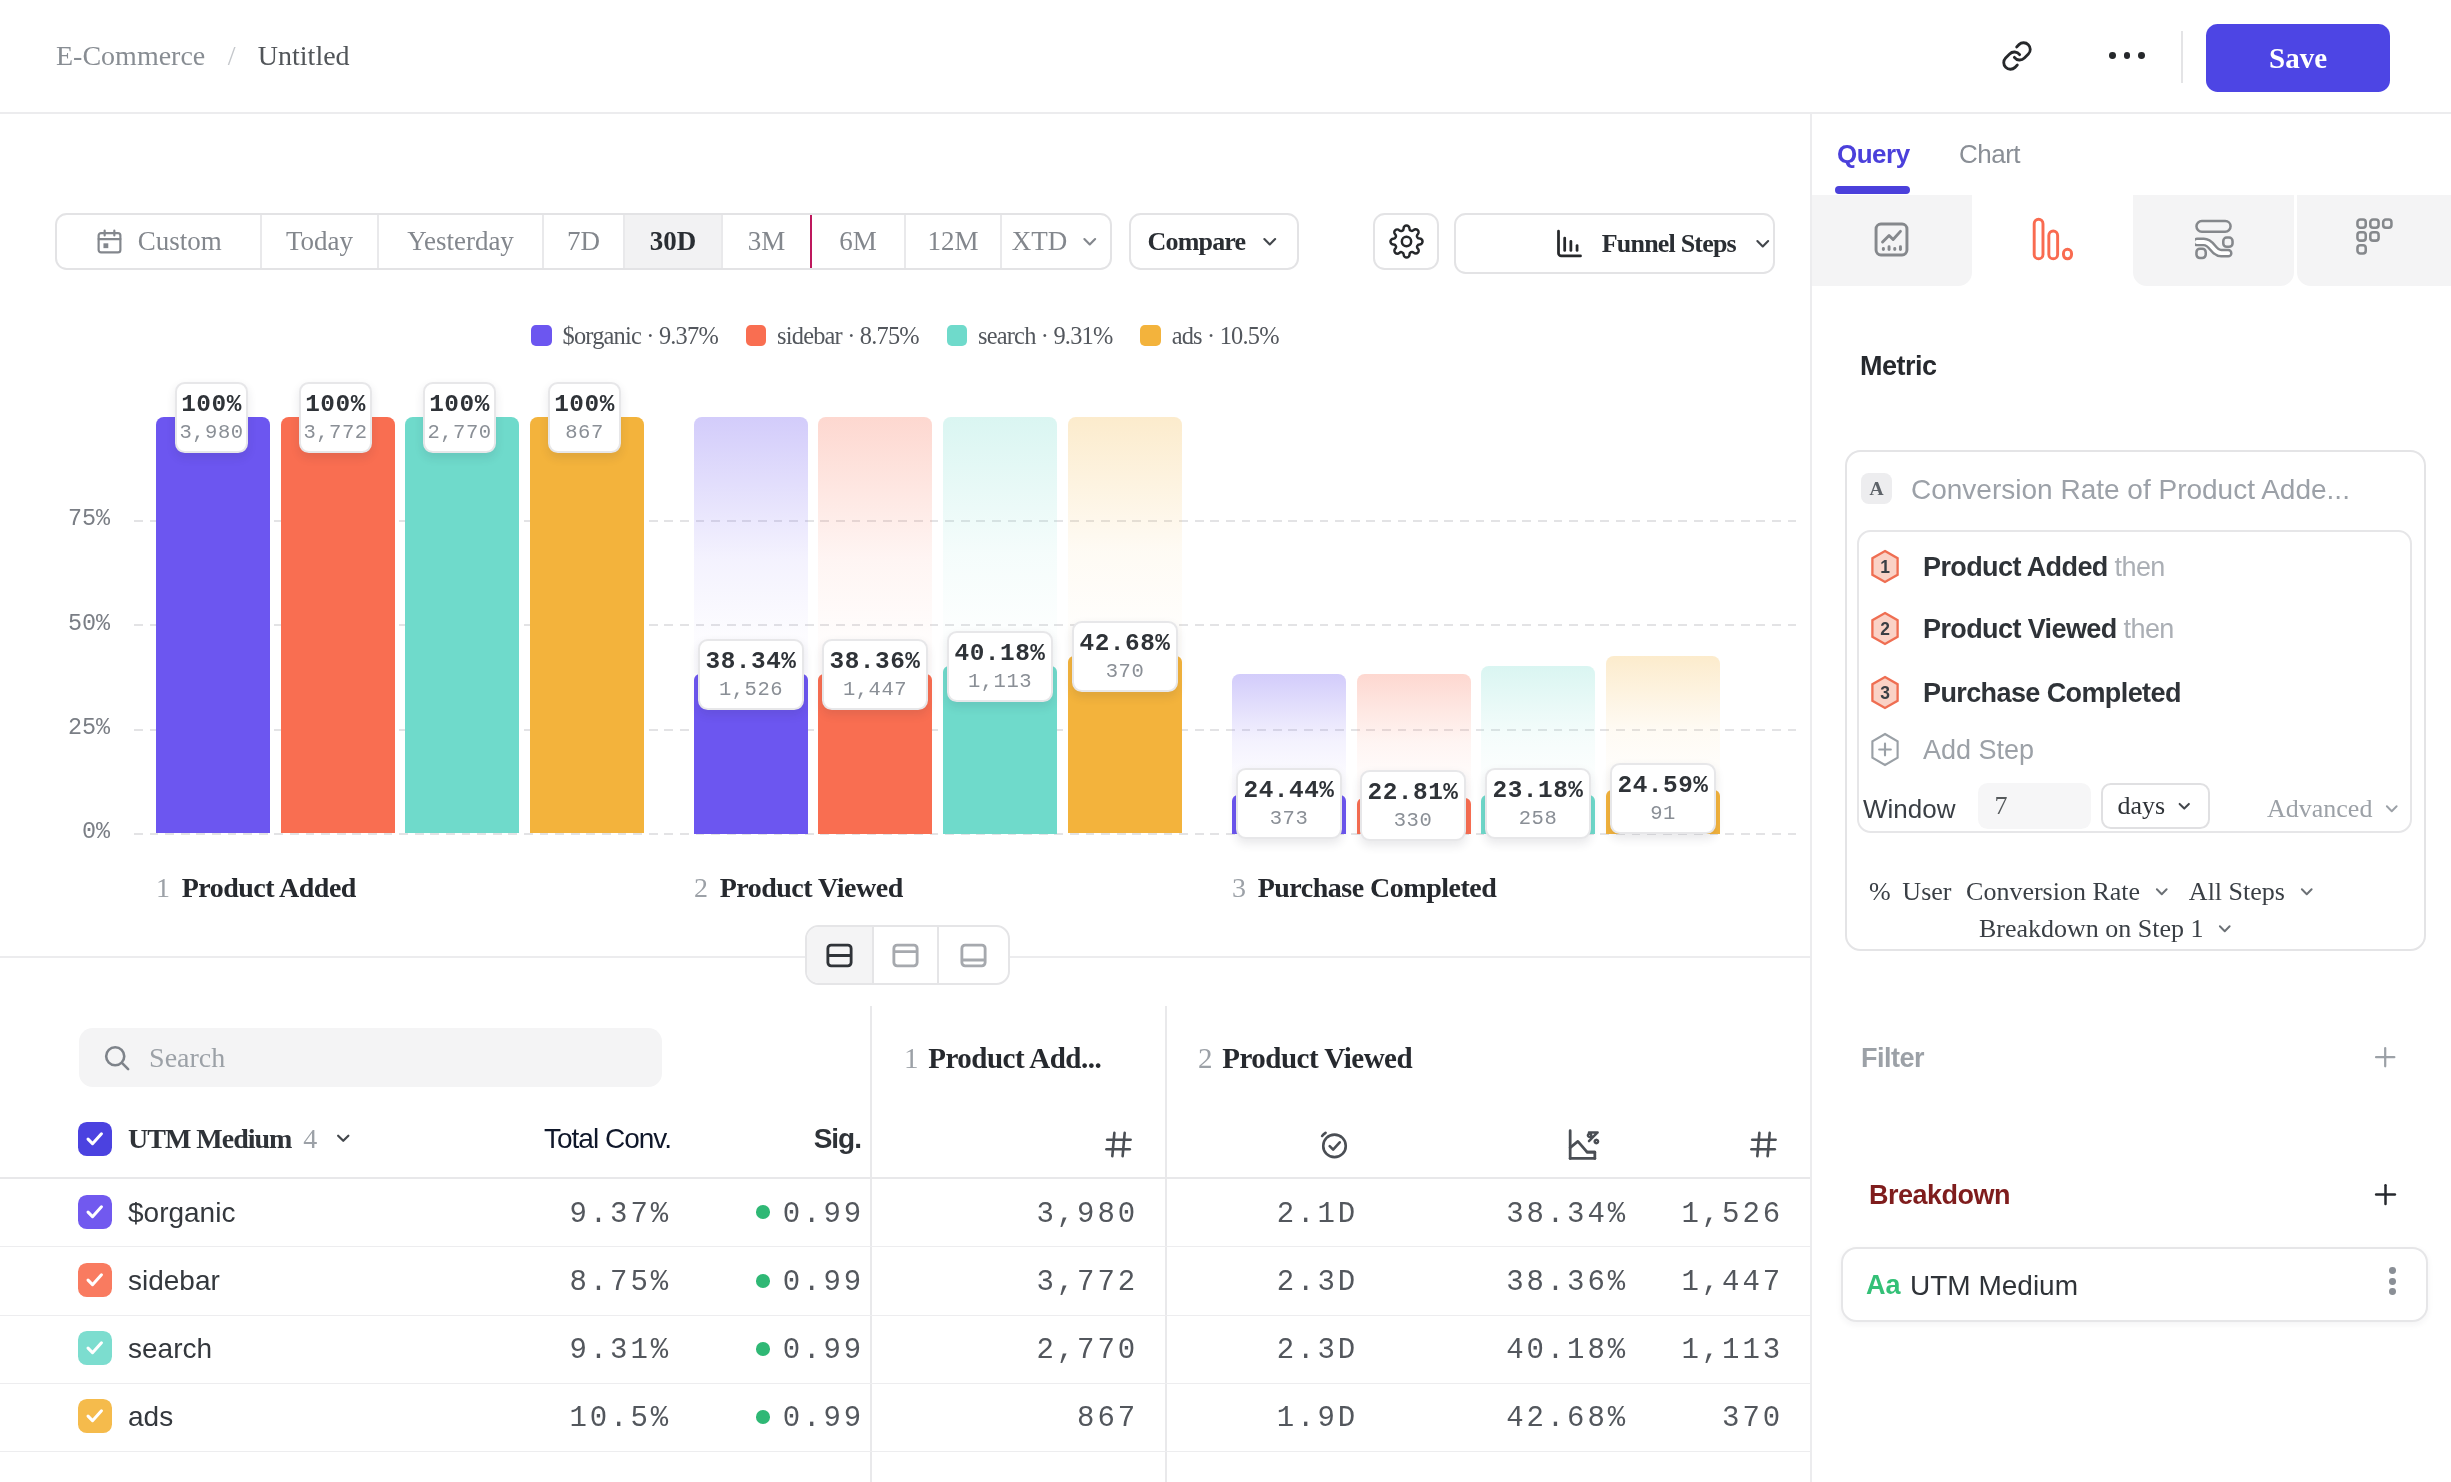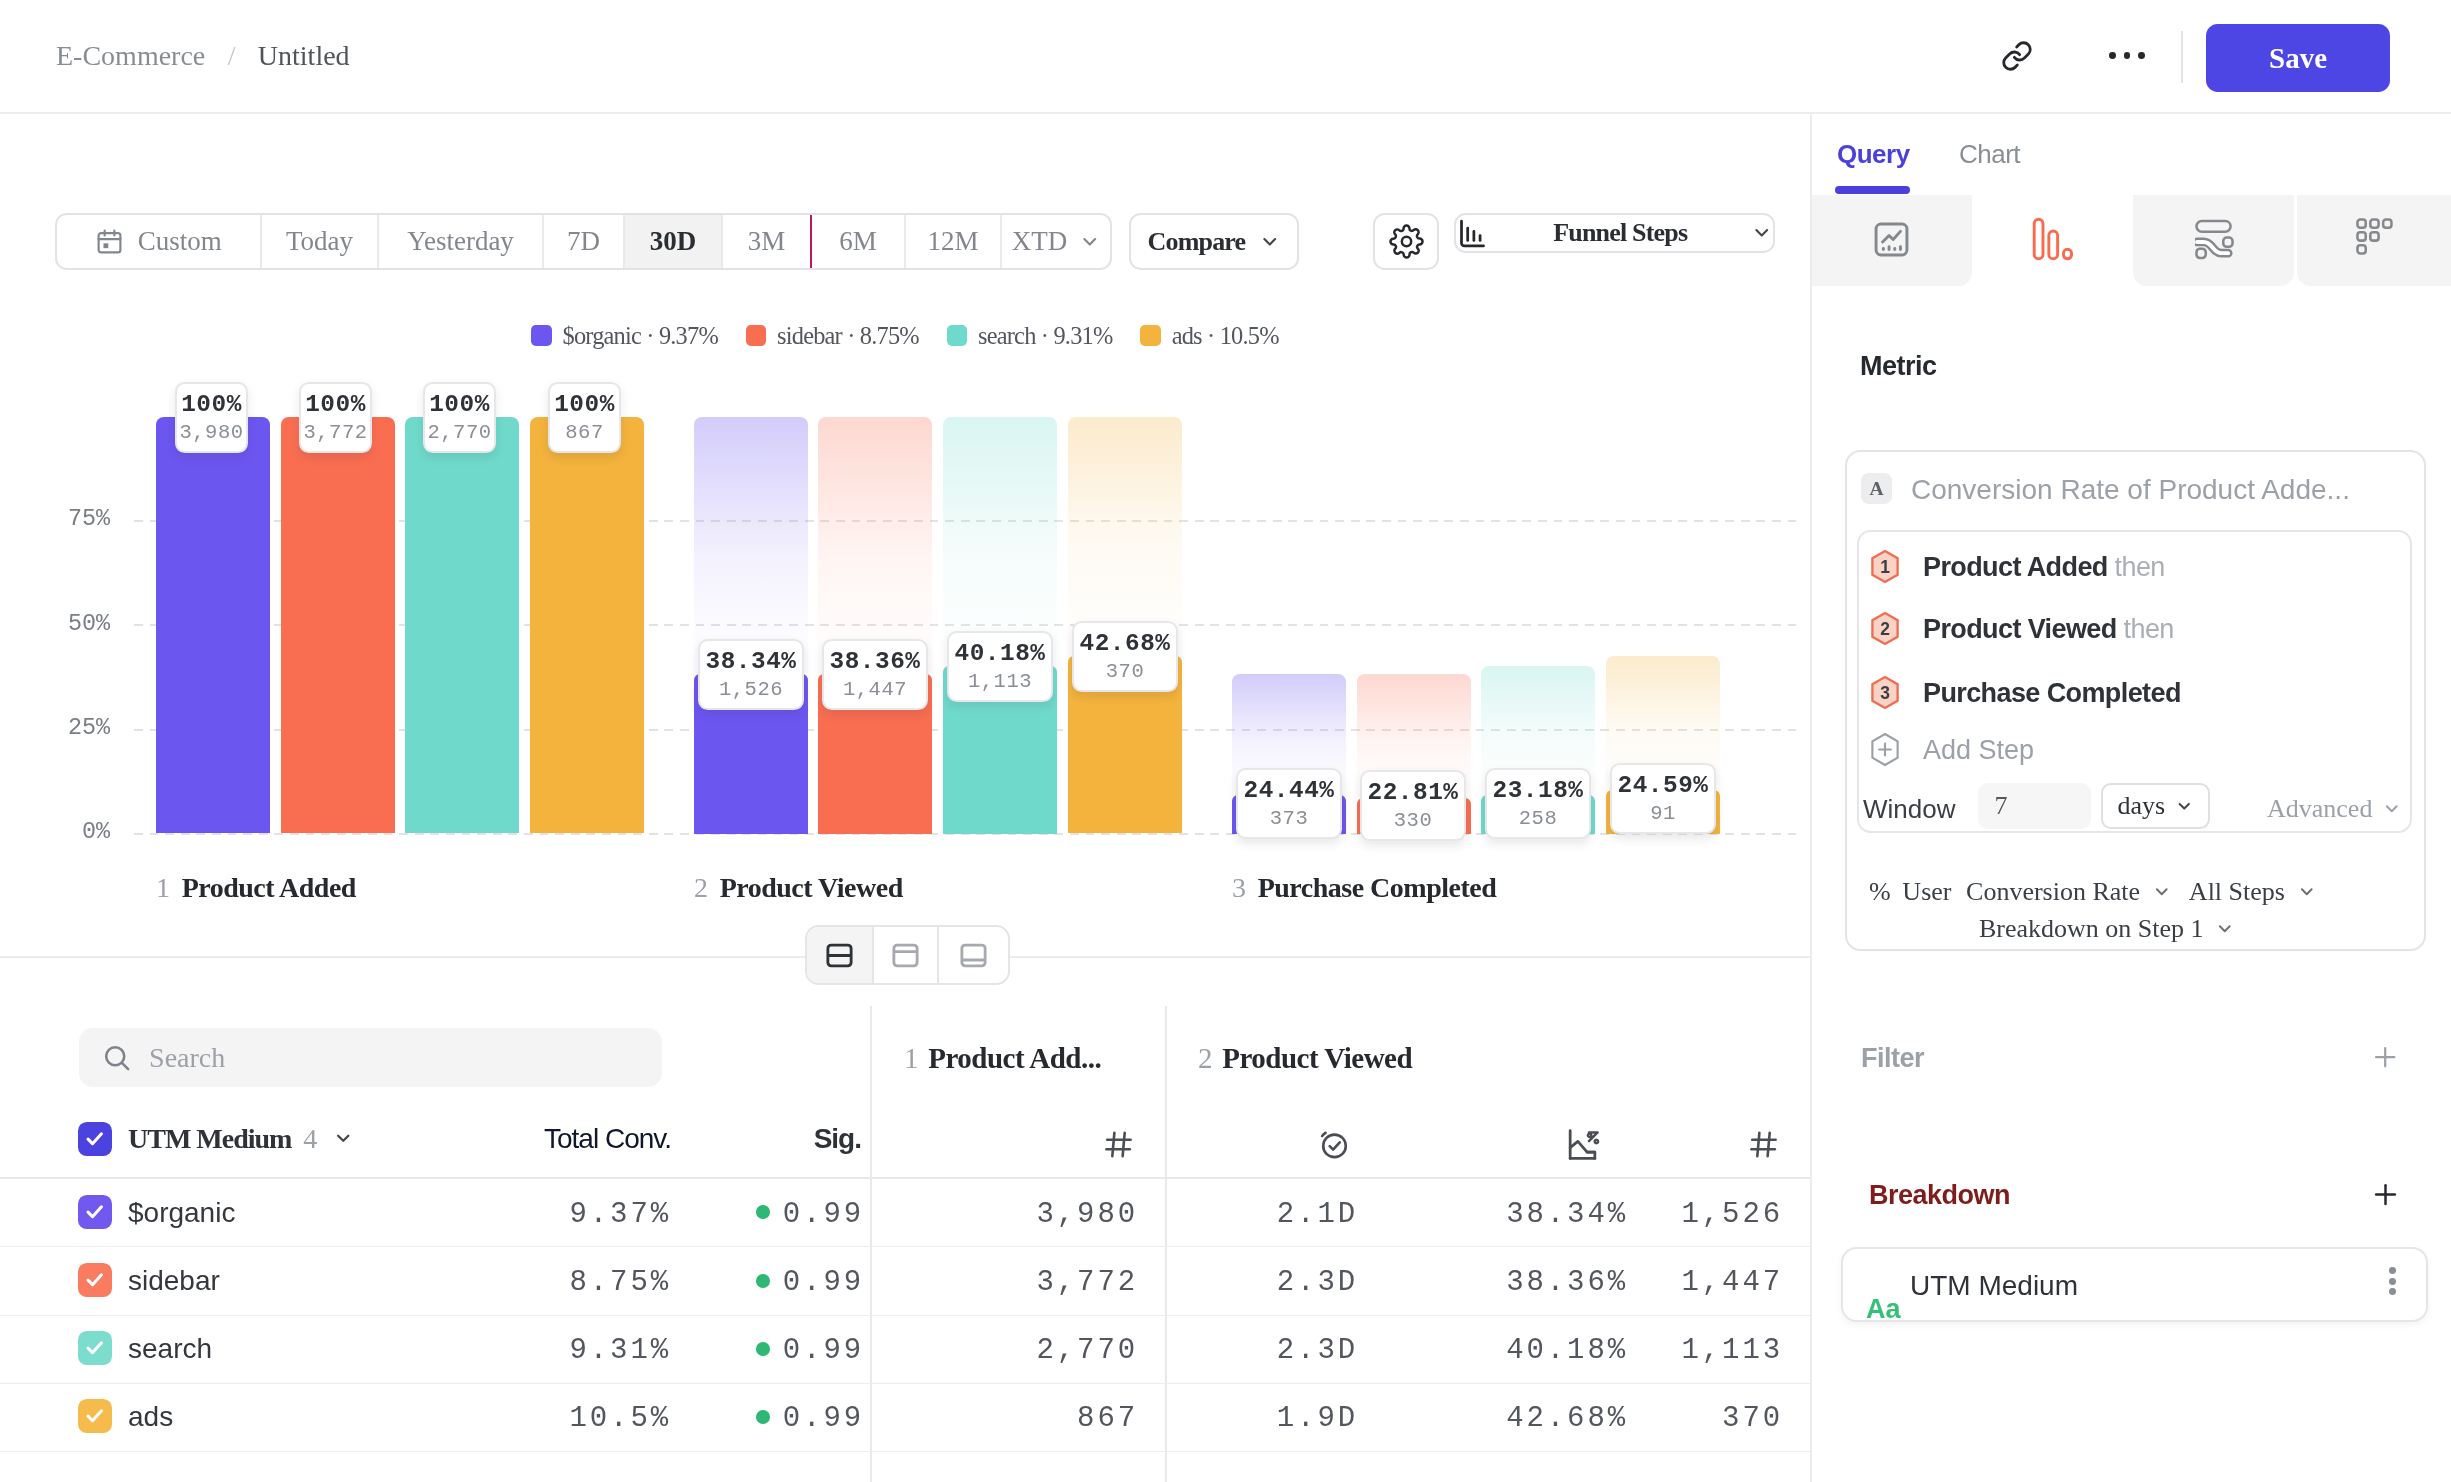--- a/index.html
+++ b/index.html
@@ -62,21 +62,21 @@
     <svg width="21.5" height="21.5" viewBox="0 0 24 24" fill="none" stroke="#43474C" stroke-width="2.4" stroke-linecap="round" stroke-linejoin="round">
         <polyline points="6,9 12,15 18,9"></polyline>
       </svg>
   </div>
   <div class="abs row" style="left:1373px;top:213px;width:66px;height:57px;border:2px solid #E3E3E5;border-radius:11.7px;justify-content:center;">
     <svg width="35" height="35" viewBox="0 0 24 24" fill="none" stroke="#26282B" stroke-width="1.7" stroke-linecap="round" stroke-linejoin="round">
       <circle cx="12" cy="12" r="3.2"></circle>
       <path d="M19.4 15a1.65 1.65 0 0 0 .33 1.82l.06.06a2 2 0 1 1-2.83 2.83l-.06-.06a1.65 1.65 0 0 0-1.82-.33 1.65 1.65 0 0 0-1 1.51V21a2 2 0 1 1-4 0v-.09A1.65 1.65 0 0 0 9 19.4a1.65 1.65 0 0 0-1.82.33l-.06.06a2 2 0 1 1-2.83-2.83l.06-.06a1.65 1.65 0 0 0 .33-1.82 1.65 1.65 0 0 0-1.51-1H3a2 2 0 1 1 0-4h.09A1.65 1.65 0 0 0 4.6 9a1.65 1.65 0 0 0-.33-1.82l-.06-.06a2 2 0 1 1 2.83-2.83l.06.06a1.65 1.65 0 0 0 1.82.33H9a1.65 1.65 0 0 0 1-1.51V3a2 2 0 1 1 4 0v.09a1.65 1.65 0 0 0 1 1.51 1.65 1.65 0 0 0 1.82-.33l.06-.06a2 2 0 1 1 2.83 2.83l-.06.06a1.65 1.65 0 0 0-.33 1.82V9a1.65 1.65 0 0 0 1.51 1H21a2 2 0 1 1 0 4h-.09a1.65 1.65 0 0 0-1.51 1z"></path>
     </svg>
   </div>
-  <div class="abs row" style="left:1454px;top:213px;width:321px;height:40px;border:2px solid #E3E3E5;border-radius:11.7px;justify-content:space-between;gap:15.6px;font-size:26px;color:#2A2E33;font-weight:bold;letter-spacing:-0.8px;">
+  <div class="abs row" style="left:1454px;top:213px;width:321px;height:61px;border:2px solid #E3E3E5;border-radius:11.7px;justify-content:flex-end;gap:15.6px;font-size:26px;color:#2A2E33;font-weight:bold;letter-spacing:-0.8px;">
     <svg width="33" height="33" viewBox="0 0 24 24" fill="none" stroke="#26282B" stroke-width="2" stroke-linecap="round">
       <path d="M4 3v16a2 2 0 0 0 2 2h14"></path>
       <line x1="8.5" y1="8" x2="8.5" y2="17"></line>
       <line x1="13" y1="10.5" x2="13" y2="17"></line>
       <line x1="17.5" y1="13.5" x2="17.5" y2="17"></line>
     </svg>
     Funnel Steps
     <svg width="21.5" height="21.5" viewBox="0 0 24 24" fill="none" stroke="#43474C" stroke-width="2.4" stroke-linecap="round" stroke-linejoin="round">
         <polyline points="6,9 12,15 18,9"></polyline>
       </svg>
@@ -472,20 +472,20 @@
       <line x1="3" y1="12" x2="21" y2="12"></line>
     </svg>
 
   <div class="abs" style="left:1861px;top:1180px;font-size:27px;font-weight:bold;color:#7f1d1d;letter-spacing:-0.5px;margin-left:8px;">Breakdown</div>
   <svg class="abs" style="left:2373px;top:1182px;" width="25" height="25" viewBox="0 0 24 24" fill="none" stroke="#26292E" stroke-width="2.4" stroke-linecap="round">
       <line x1="12" y1="3" x2="12" y2="21"></line>
       <line x1="3" y1="12" x2="21" y2="12"></line>
     </svg>
 
   <div class="abs" style="left:1841px;top:1247px;width:587px;height:75px;border:2px solid #E6E6E8;border-radius:15.6px;background:#fff;box-shadow:0 2.9px 5.9px rgba(40,40,60,0.05);"></div>
-  <div class="abs" style="left:1866px;top:1270px;font-size:27px;font-weight:bold;color:#34C077;margin-top:24px;">Aa</div>
+  <div class="abs" style="left:1866px;top:1270px;font-size:27px;font-weight:bold;color:#34C077;">Aa</div>
   <div class="abs" style="left:1910px;top:1270px;font-size:28px;color:#2F3338;">UTM Medium</div>
   <div class="abs" style="left:2389px;top:1267px;width:6.8px;height:6.8px;border-radius:50%;background:#8A8F96;"></div>
   <div class="abs" style="left:2389px;top:1278px;width:6.8px;height:6.8px;border-radius:50%;background:#8A8F96;"></div>
   <div class="abs" style="left:2389px;top:1288px;width:6.8px;height:6.8px;border-radius:50%;background:#8A8F96;"></div>
 
 </div>
 
 
 </body></html>

